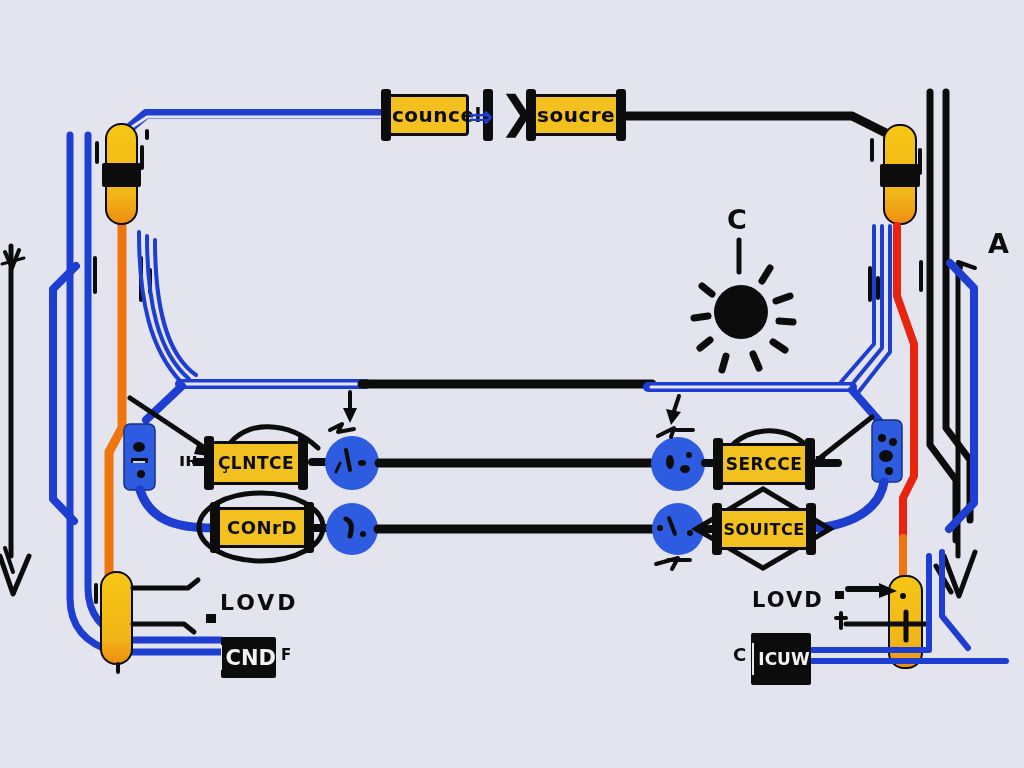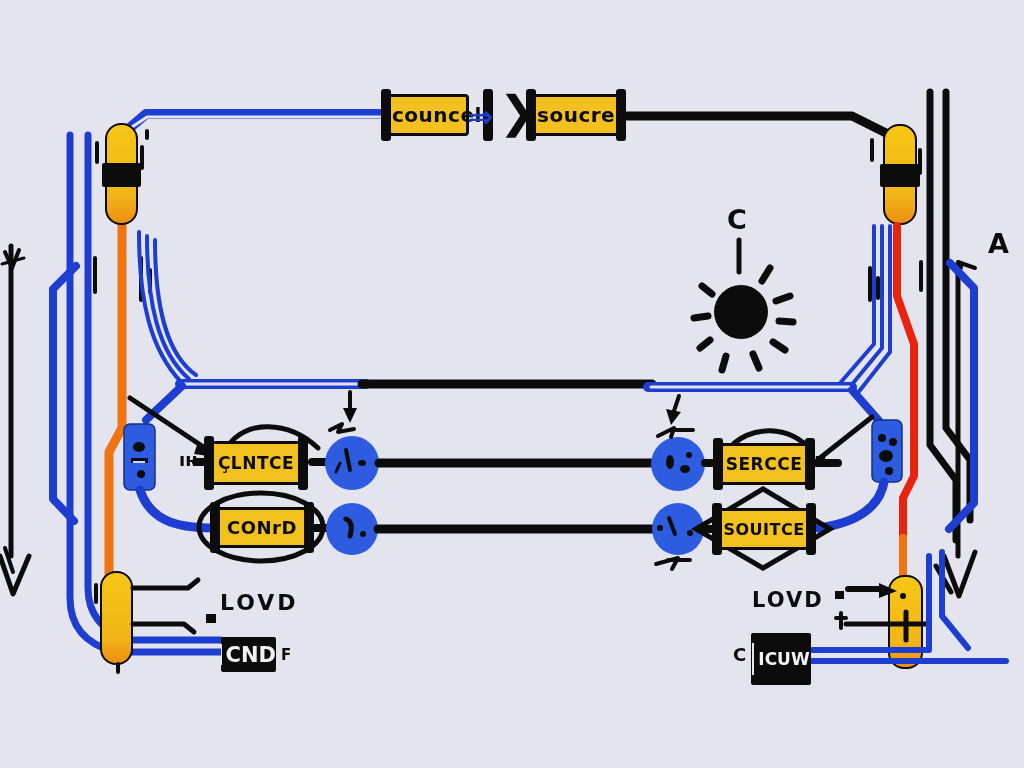--- a/index.html
+++ b/index.html
@@ -248,21 +248,21 @@
     <b class="ylabel" style="font-size:18px">CONrD</b>
     <i class="cap"></i>
   </div>
   <div class="ybox" style="left:712px;top:508px;width:104px;height:42px">
     <i class="cap"></i>
     <b class="ylabel" style="font-size:16px">SOUITCE</b>
     <i class="cap"></i>
   </div>
 
   <div class="lbl" style="left:220px;top:590px;font-size:22px;letter-spacing:3px">LOVD</div>
-  <div class="chip" style="left:221px;top:637px;width:55px;height:35px;font-size:21px">
+  <div class="chip" style="left:221px;top:637px;width:55px;height:41px;font-size:21px">
     <i class="chip-bar"></i>
     <span>CND</span>
   </div>
   <div class="lbl" style="left:281px;top:646px;font-size:15px">F</div>
 
   <div class="lbl" style="left:752px;top:588px;font-size:21px;letter-spacing:2px">LOVD</div>
   <div class="lbl" style="left:733px;top:644px;font-size:18px">C</div>
   <div class="chip" style="left:751px;top:633px;width:60px;height:52px;font-size:17px">
     <i class="chip-bar"></i>
     <span>ICUW</span>

